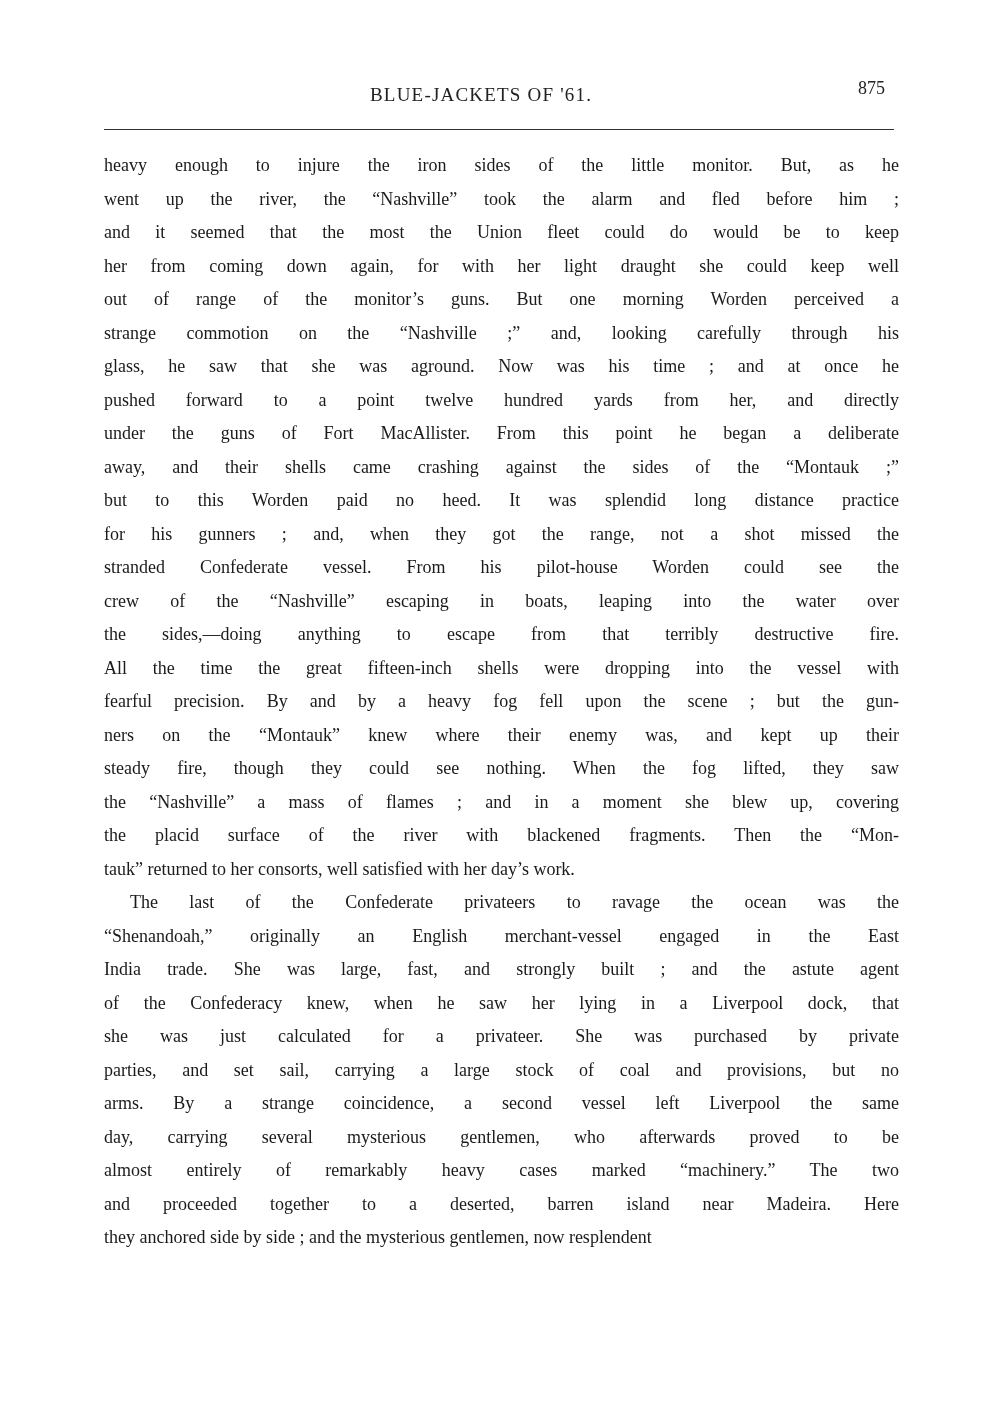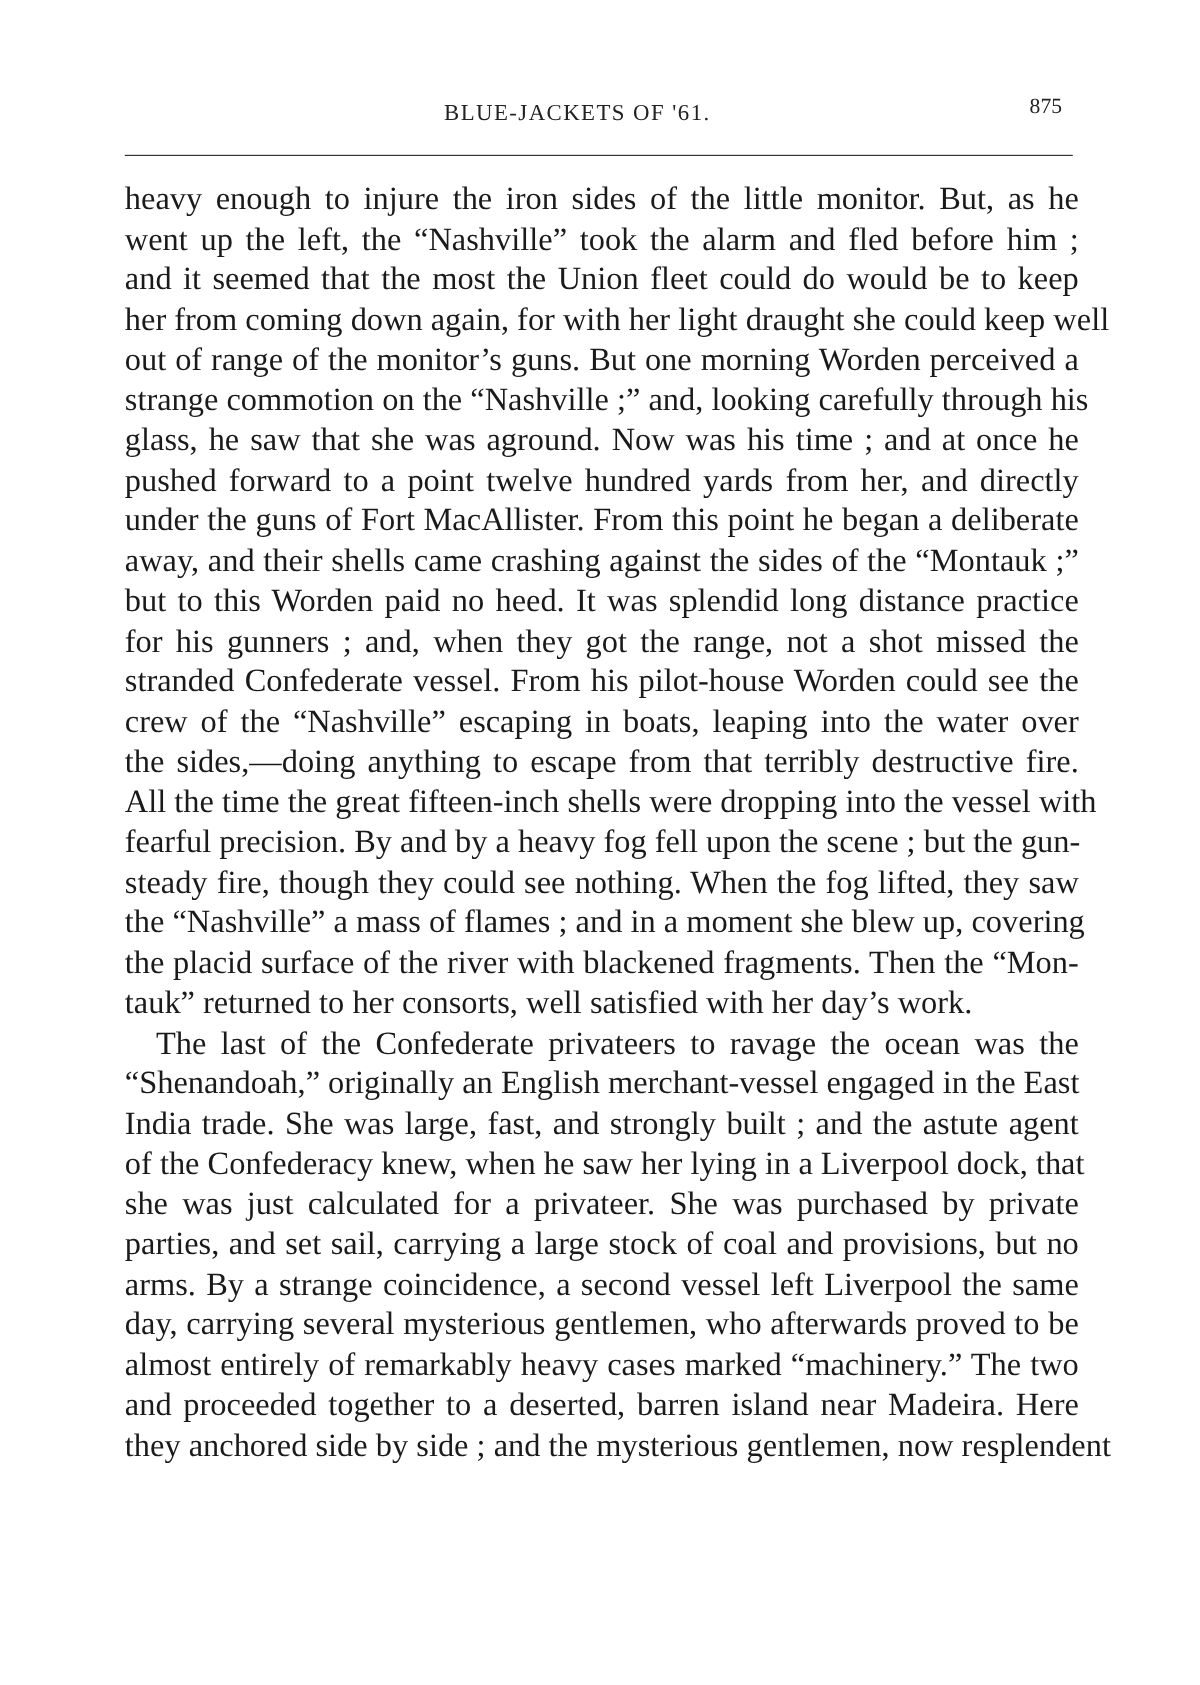--- a/index.html
+++ b/index.html
@@ -51,21 +51,21 @@
       top: 129px;
       width: 790px;
       height: 0;
       border-top: 1.5px solid #333;
     }
     .body-text {
       position: absolute;
       left: 104px;
       top: 149px;
       width: 795px;
-      font-size: 27px;
+      font-size: 18px;
       line-height: 33.5px;
       text-align: justify;
       color: #1a1a1a;
     }
     .line {
       display: block;
       height: 33.5px;
       white-space: nowrap;
       text-align: justify;
       text-align-last: justify;
@@ -84,36 +84,37 @@
 <div class="page">
   <div class="running-head">
     <span class="running-title">BLUE-JACKETS OF '61.</span>
     <span class="page-number">875</span>
   </div>
   <div class="head-rule"></div>
 
   <div class="body-text" id="body-text">
       <div class="paragraph">
         <span class="line">heavy enough to injure the iron sides of the little monitor.  But, as he</span>
-        <span class="line">went up the left, the “Nashville” took the alarm and fled before him ;</span>
+        <span class="line">went up the river, the “Nashville” took the alarm and fled before him ;</span>
         <span class="line">and it seemed that the most the Union fleet could do would be to keep</span>
         <span class="line">her from coming down again, for with her light draught she could keep well</span>
         <span class="line">out of range of the monitor’s guns.  But one morning Worden perceived a</span>
         <span class="line">strange commotion on the “Nashville ;” and, looking carefully through his</span>
         <span class="line">glass, he saw that she was aground.  Now was his time ; and at once he</span>
         <span class="line">pushed forward to a point twelve hundred yards from her, and directly</span>
         <span class="line">under the guns of Fort MacAllister.  From this point he began a deliberate</span>
         <span class="line">away, and their shells came crashing against the sides of the “Montauk ;”</span>
         <span class="line">but to this Worden paid no heed.  It was splendid long distance practice</span>
         <span class="line">for his gunners ; and, when they got the range, not a shot missed the</span>
         <span class="line">stranded Confederate vessel.  From his pilot-house Worden could see the</span>
         <span class="line">crew of the “Nashville” escaping in boats, leaping into the water over</span>
         <span class="line">the sides,—doing anything to escape from that terribly destructive fire.</span>
         <span class="line">All the time the great fifteen-inch shells were dropping into the vessel with</span>
         <span class="line">fearful precision.  By and by a heavy fog fell upon the scene ; but the gun-</span>
+        <span class="line">ners on the “Montauk” knew where their enemy was, and kept up their</span>
         <span class="line">steady fire, though they could see nothing.  When the fog lifted, they saw</span>
         <span class="line">the “Nashville” a mass of flames ; and in a moment she blew up, covering</span>
         <span class="line">the placid surface of the river with blackened fragments.  Then the “Mon-</span>
         <span class="line last">tauk” returned to her consorts, well satisfied with her day’s work.</span>
       </div>
       <div class="paragraph">
         <span class="line indent">The last of the Confederate privateers to ravage the ocean was the</span>
         <span class="line">“Shenandoah,” originally an English merchant-vessel engaged in the East</span>
         <span class="line">India trade.  She was large, fast, and strongly built ; and the astute agent</span>
         <span class="line">of the Confederacy knew, when he saw her lying in a Liverpool dock, that</span>

